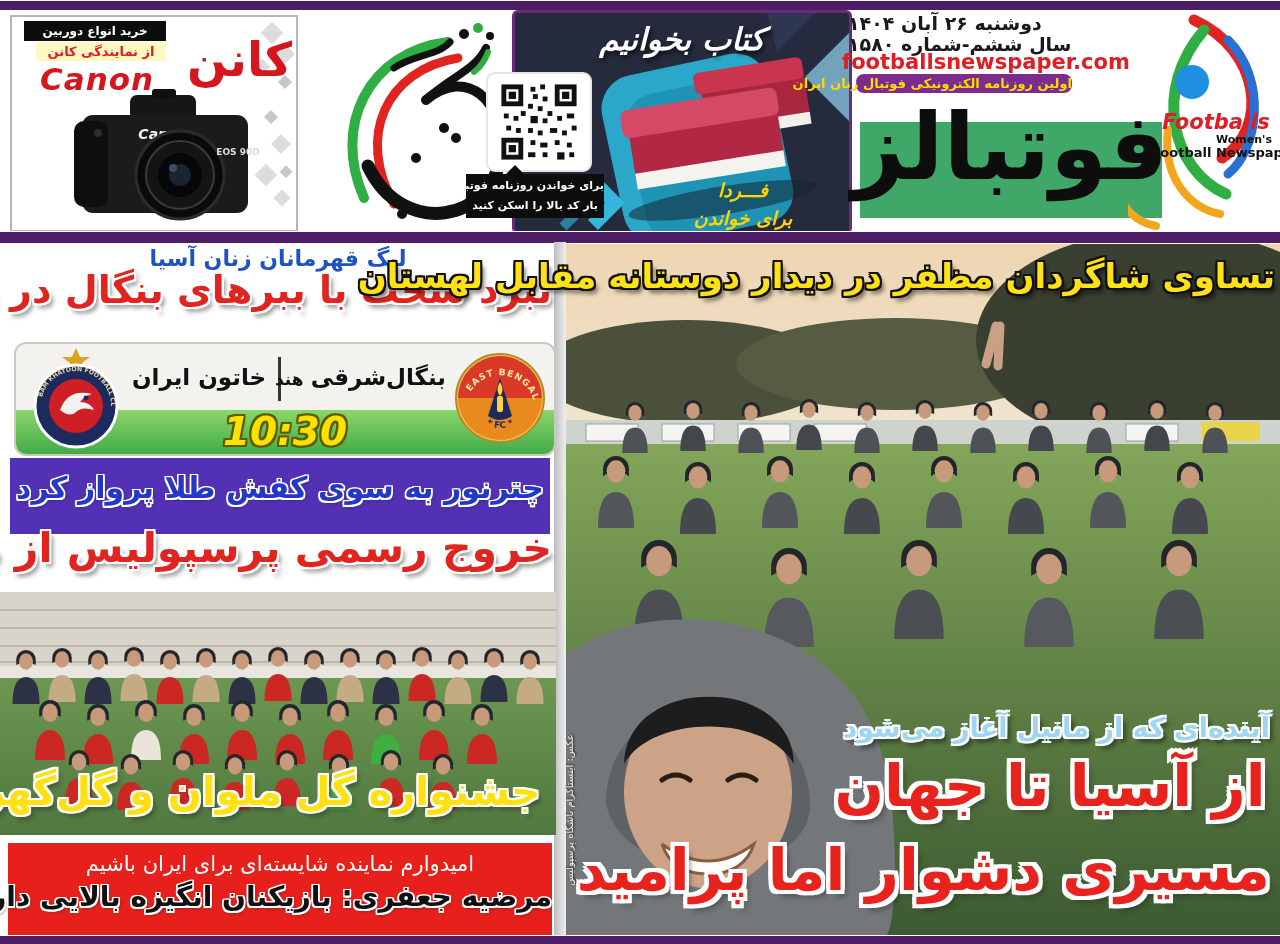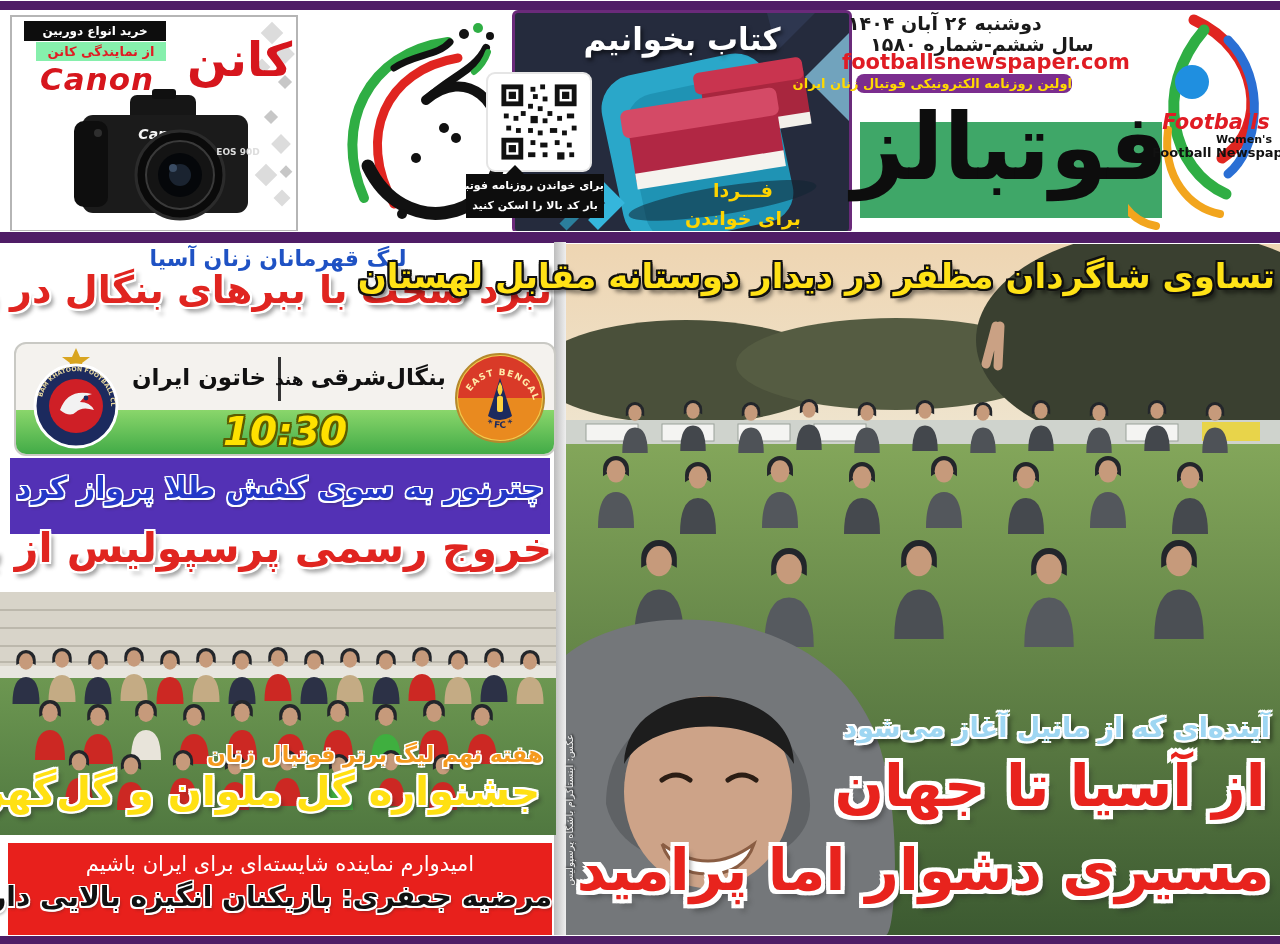--- a/index.html
+++ b/index.html
@@ -41,21 +41,21 @@
         <rect x="72" y="150" width="16" height="16" transform="rotate(45 80 158)"></rect>
         <rect x="90" y="175" width="12" height="12" transform="rotate(45 96 181)"></rect>
       </g>
       <g fill="#c7c7c7">
         <rect x="94" y="60" width="10" height="10" transform="rotate(45 99 65)"></rect>
         <rect x="80" y="95" width="10" height="10" transform="rotate(45 85 100)"></rect>
         <rect x="96" y="150" width="9" height="9" transform="rotate(45 100 154)"></rect>
       </g>
     </svg>
     <div class="abs rtl c b" style="right:130px;top:4px;width:142px;height:20px;background:#0d0d0d;color:#fff;font-size:12px;line-height:20px;">خرید انواع دوربین عکاسی</div>
-    <div class="abs rtl c b" style="right:130px;top:25px;width:130px;height:19px;background:#86efac;color:#e01c24;font-size:13px;line-height:19px;">از نمایندگی کانن</div>
+    <div class="abs rtl c b" style="right:130px;top:25px;width:130px;height:19px;background:#fef9c3;color:#e01c24;font-size:13px;line-height:19px;">از نمایندگی کانن</div>
     <div class="abs rtl b nw" style="right:4px;top:-4px;color:#d6161d;font-size:47px;margin-top:19px;">کانن</div>
     <div class="abs b nw" style="left:28px;top:44px;color:#d6161d;font-size:31px;font-style:italic;letter-spacing:1px;">Canon</div>
 
     <svg class="abs" style="left:48px;top:72px;width:210px;height:138px;" viewBox="0 0 210 138">
       <rect x="70" y="6" width="66" height="30" rx="7" fill="#161616"></rect>
       <rect x="92" y="0" width="24" height="10" rx="3" fill="#101010"></rect>
       <rect x="22" y="26" width="166" height="98" rx="11" fill="#1b1b1b"></rect>
       <rect x="14" y="32" width="34" height="86" rx="10" fill="#0e0e0e"></rect>
       <text x="103" y="50" font-size="14" font-style="italic" font-weight="bold" fill="#f5f5f5" text-anchor="middle">Canon</text>
       <circle cx="120" cy="86" r="44" fill="#0a0a0a" stroke="#2b2b2b" stroke-width="3"></circle>
@@ -78,21 +78,21 @@
     <circle cx="166" cy="26" r="5" fill="#111"></circle>
     <circle cx="180" cy="20" r="5" fill="#2fae44"></circle>
     <circle cx="192" cy="28" r="4" fill="#111"></circle>
     <circle cx="146" cy="120" r="5" fill="#111"></circle>
     <circle cx="158" cy="130" r="5" fill="#111"></circle>
     <circle cx="118" cy="150" r="5" fill="#111"></circle>
     <circle cx="104" cy="206" r="5" fill="#111"></circle>
     <path d="M176 64 q10 -8 14 -20" fill="none" stroke="#2fae44" stroke-width="6" stroke-linecap="round"></path>
   </svg>
 
-  <div class="abs" style="left:512px;top:10px;width:334px;height:218px;background:#252b3d;border:3px solid #6a2a7a;border-radius:6px;overflow:hidden;">
+  <div class="abs" style="left:512px;top:10px;width:334px;height:218px;background:#252b3d;border:3px solid #6a2a7a;border-radius:6px;overflow:hidden;font-style:italic;">
     <svg class="abs" style="left:0;top:0;width:334px;height:218px;" viewBox="0 0 334 218">
       <polygon points="334,20 290,64 334,108" fill="#7fb9d4" opacity=".85"></polygon>
       <polygon points="252,0 300,0 262,38" fill="#2e3750"></polygon>
       <rect x="96" y="50" width="170" height="170" rx="34" transform="rotate(-12 181 135)" fill="#2aa7c9"></rect>
       <rect x="120" y="70" width="150" height="150" rx="30" transform="rotate(-12 195 145)" fill="#1f93b4"></rect>
       <polyline points="78,168 100,190 78,212" fill="none" stroke="#35b6dc" stroke-width="14"></polyline>
       <polyline points="48,178 66,196 48,214" fill="none" stroke="#2b7f9c" stroke-width="10"></polyline>
 
       <g transform="rotate(-9 200 140)">
         <ellipse cx="200" cy="188" rx="95" ry="14" fill="#102433" opacity=".55"></ellipse>
@@ -161,21 +161,21 @@
         </g>
     </svg>
   </div>
   <div class="abs" style="left:508px;top:168px;width:14px;height:14px;background:#0d0d0d;transform:rotate(45deg);"></div>
   <div class="abs rtl c" style="left:466px;top:174px;width:138px;height:42px;background:#0d0d0d;color:#fff;font-size:11px;line-height:1.8;padding-top:2px;">
     <div class="b nw">برای خواندن روزنامه فوتبالز</div>
     <div class="b nw">بار کد بالا را اسکن کنید</div>
   </div>
 
   <div class="abs rtl b nw" style="left:848px;top:12px;width:268px;text-align:left;color:#1a1a1a;font-size:19px;">دوشنبه ۲۶ آبان ۱۴۰۴</div>
-  <div class="abs rtl b nw" style="left:848px;top:33px;width:268px;text-align:center;color:#1a1a1a;font-size:19px;">سال ششم-شماره ۱۵۸۰</div>
+  <div class="abs rtl b nw" style="left:848px;top:33px;width:268px;text-align:left;color:#1a1a1a;font-size:19px;">سال ششم-شماره ۱۵۸۰</div>
   <div class="abs b nw" style="left:842px;top:50px;width:230px;text-align:center;color:#e01c24;font-size:21px;">footballsnewspaper.com</div>
   <div class="abs rtl c b nw" style="left:856px;top:74px;width:216px;height:19px;background:#7b2d8e;color:#ffd900;font-size:13px;line-height:19px;border-radius:8px;">اولین روزنامه الکترونیکی فوتبال زنان ایران</div>
   <div class="abs" style="left:860px;top:122px;width:302px;height:96px;background:#3fa768;"></div>
   <div class="abs rtl c b nw" style="left:852px;top:88px;width:316px;color:#0d0d0d;font-size:92px;line-height:1.3;">فوتبالز</div>
 
   <svg class="abs" style="left:1128px;top:6px;width:152px;height:228px;" viewBox="0 0 152 228">
     <path d="M66 14 C 132 44, 142 122, 94 152" fill="none" stroke="#e02520" stroke-width="11" stroke-linecap="round"></path>
     <path d="M76 24 C 24 84, 44 164, 98 188" fill="none" stroke="#2fae44" stroke-width="11" stroke-linecap="round"></path>
     <path d="M100 34 C 140 74, 130 144, 100 168" fill="none" stroke="#2a6fd4" stroke-width="9" stroke-linecap="round"></path>
     <path d="M40 124 C 34 172, 62 202, 92 208" fill="none" stroke="#f2a51d" stroke-width="8" stroke-linecap="round"></path>
@@ -296,21 +296,20 @@
       <use href="#fig" x="60" y="158" width="38" height="56" style="color:#cc2823"></use>
       <use href="#fig" x="112" y="162" width="38" height="56" style="color:#cc2823"></use>
       <use href="#fig" x="164" y="158" width="38" height="56" style="color:#cc2823"></use>
       <use href="#fig" x="216" y="162" width="38" height="56" style="color:#cc2823"></use>
       <use href="#fig" x="268" y="158" width="38" height="56" style="color:#cc2823"></use>
       <use href="#fig" x="320" y="162" width="38" height="56" style="color:#3faf3f"></use>
       <use href="#fig" x="372" y="158" width="38" height="56" style="color:#cc2823"></use>
       <use href="#fig" x="424" y="162" width="38" height="56" style="color:#cc2823"></use>
     </g>
   </svg>
-  <div class="abs rtl c b nw ow-thin" style="left:200px;top:742px;width:350px;color:#f59a1e;font-size:22px;">هفته نهم لیگ برتر فوتبال زنان</div>
   <div class="abs rtl c b nw ow" style="left:30px;top:768px;width:510px;color:#ffe013;font-size:40px;">جشنواره گل ملوان و گل‌گهر</div>
 
   <div class="abs" style="left:8px;top:843px;width:544px;height:92px;background:#e8201c;">
     <div class="rtl c nw" style="margin-top:9px;color:#ffffff;font-size:21px;">امیدوارم نماینده شایسته‌ای برای ایران باشیم</div>
     <div class="rtl c b nw ow-thin" style="margin-top:4px;color:#111;font-size:28px;">مرضیه جعفری: بازیکنان انگیزه بالایی دارند</div>
   </div>
 
   <svg class="abs" style="left:566px;top:244px;width:714px;height:691px;" viewBox="0 0 714 691">
     <defs>
       <linearGradient id="sky" x1="0" y1="0" x2="0" y2="1">

